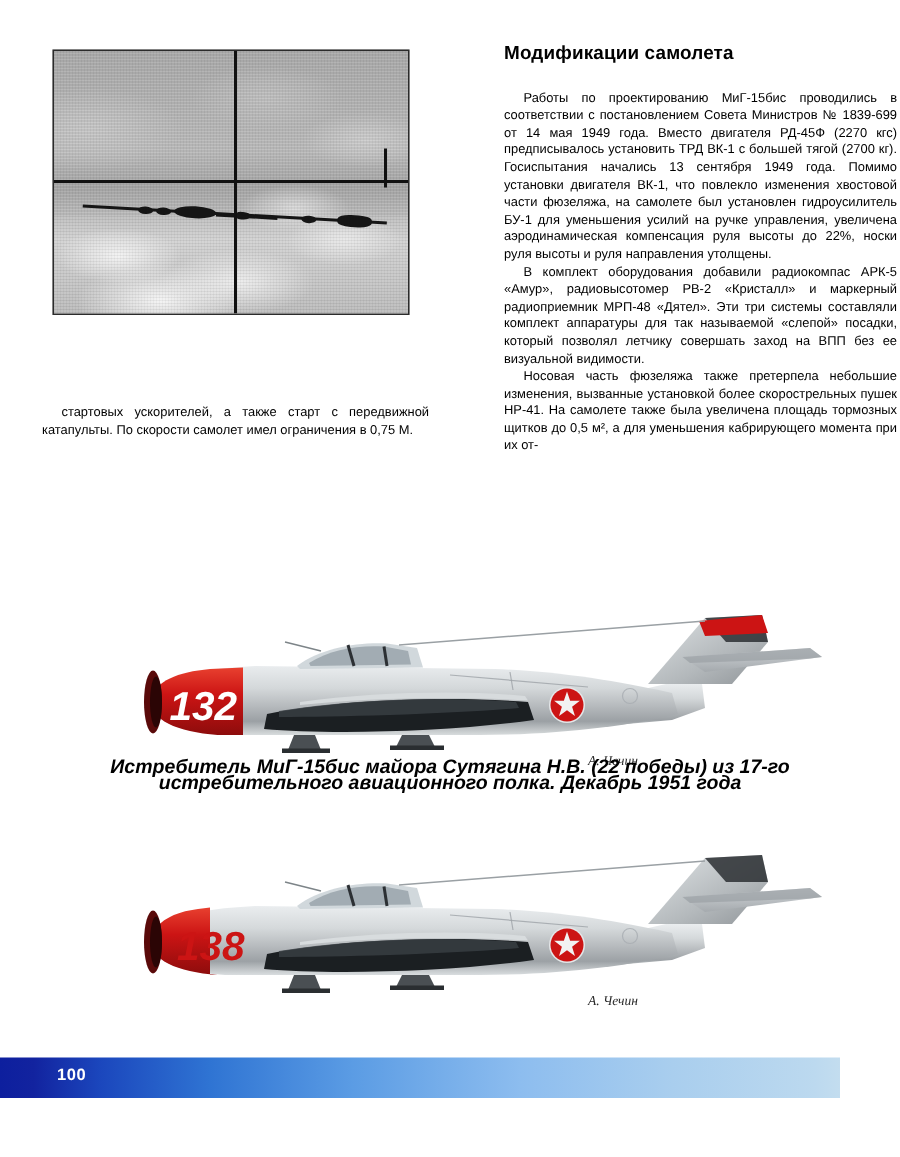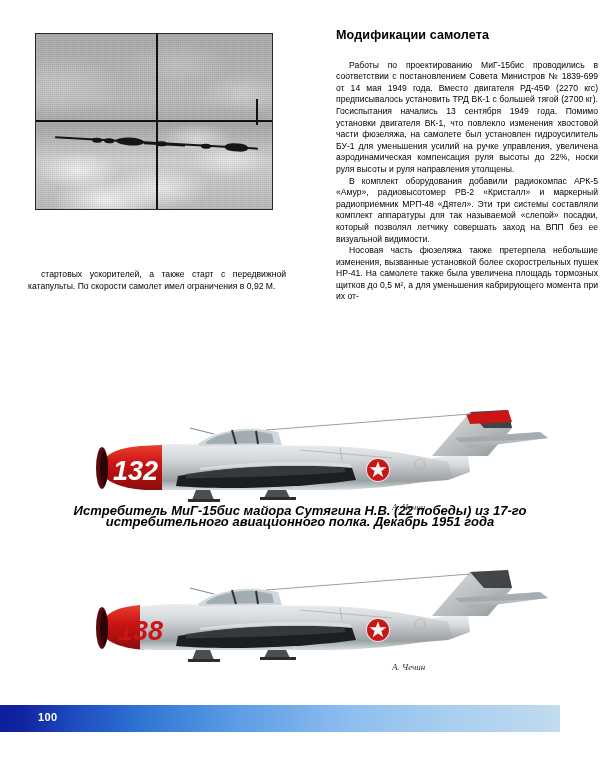--- a/index.html
+++ b/index.html
@@ -212,21 +212,21 @@
       <div class="tail"></div>
         <div class="stab"></div>
     </div>
     <div class="ch-v"></div>
     <div class="ch-h"></div>
     <div class="ch-tick"></div>
   </div>
 
 
   <div class="col-left">
-    <p class="para">стартовых ускорителей, а также старт с передвижной катапульты. По скорости самолет имел ограничения в 0,92 М.</p>
+    <p class="para">стартовых ускорителей, а также старт с передвижной катапульты. По скорости самолет имел ограничения в 0,75 М.</p>
   </div>
 
   <div class="col-right">
     <h1 class="sec-title">Модификации самолета</h1>
     <p class="para">Работы по проектированию МиГ-15бис проводились в соответствии с постановлением Совета Министров № 1839-699 от 14 мая 1949 года. Вместо двигателя РД-45Ф (2270 кгс) предписывалось установить ТРД ВК-1 с большей тягой (2700 кг). Госиспытания начались 13 сентября 1949 года. Помимо установки двигателя ВК-1, что повлекло изменения хвостовой части фюзеляжа, на самолете был установлен гидроусилитель БУ-1 для уменьшения усилий на ручке управления, увеличена аэродинамическая компенсация руля высоты до 22%, носки руля высоты и руля направления утолщены.</p>
     <p class="para">В комплект оборудования добавили радиокомпас АРК-5 «Амур», радиовысотомер РВ-2 «Кристалл» и маркерный радиоприемник МРП-48 «Дятел». Эти три системы составляли комплект аппаратуры для так называемой «слепой» посадки, который позволял летчику совершать заход на ВПП без ее визуальной видимости.</p>
     <p class="para">Носовая часть фюзеляжа также претерпела небольшие изменения, вызванные установкой более скорострельных пушек НР-41. На самолете также была увеличена площадь тормозных щитков до 0,5 м², а для уменьшения кабрирующего момента при их от-</p>
   </div>
 
   <div class="plane-wrap" style="top:398px;">

